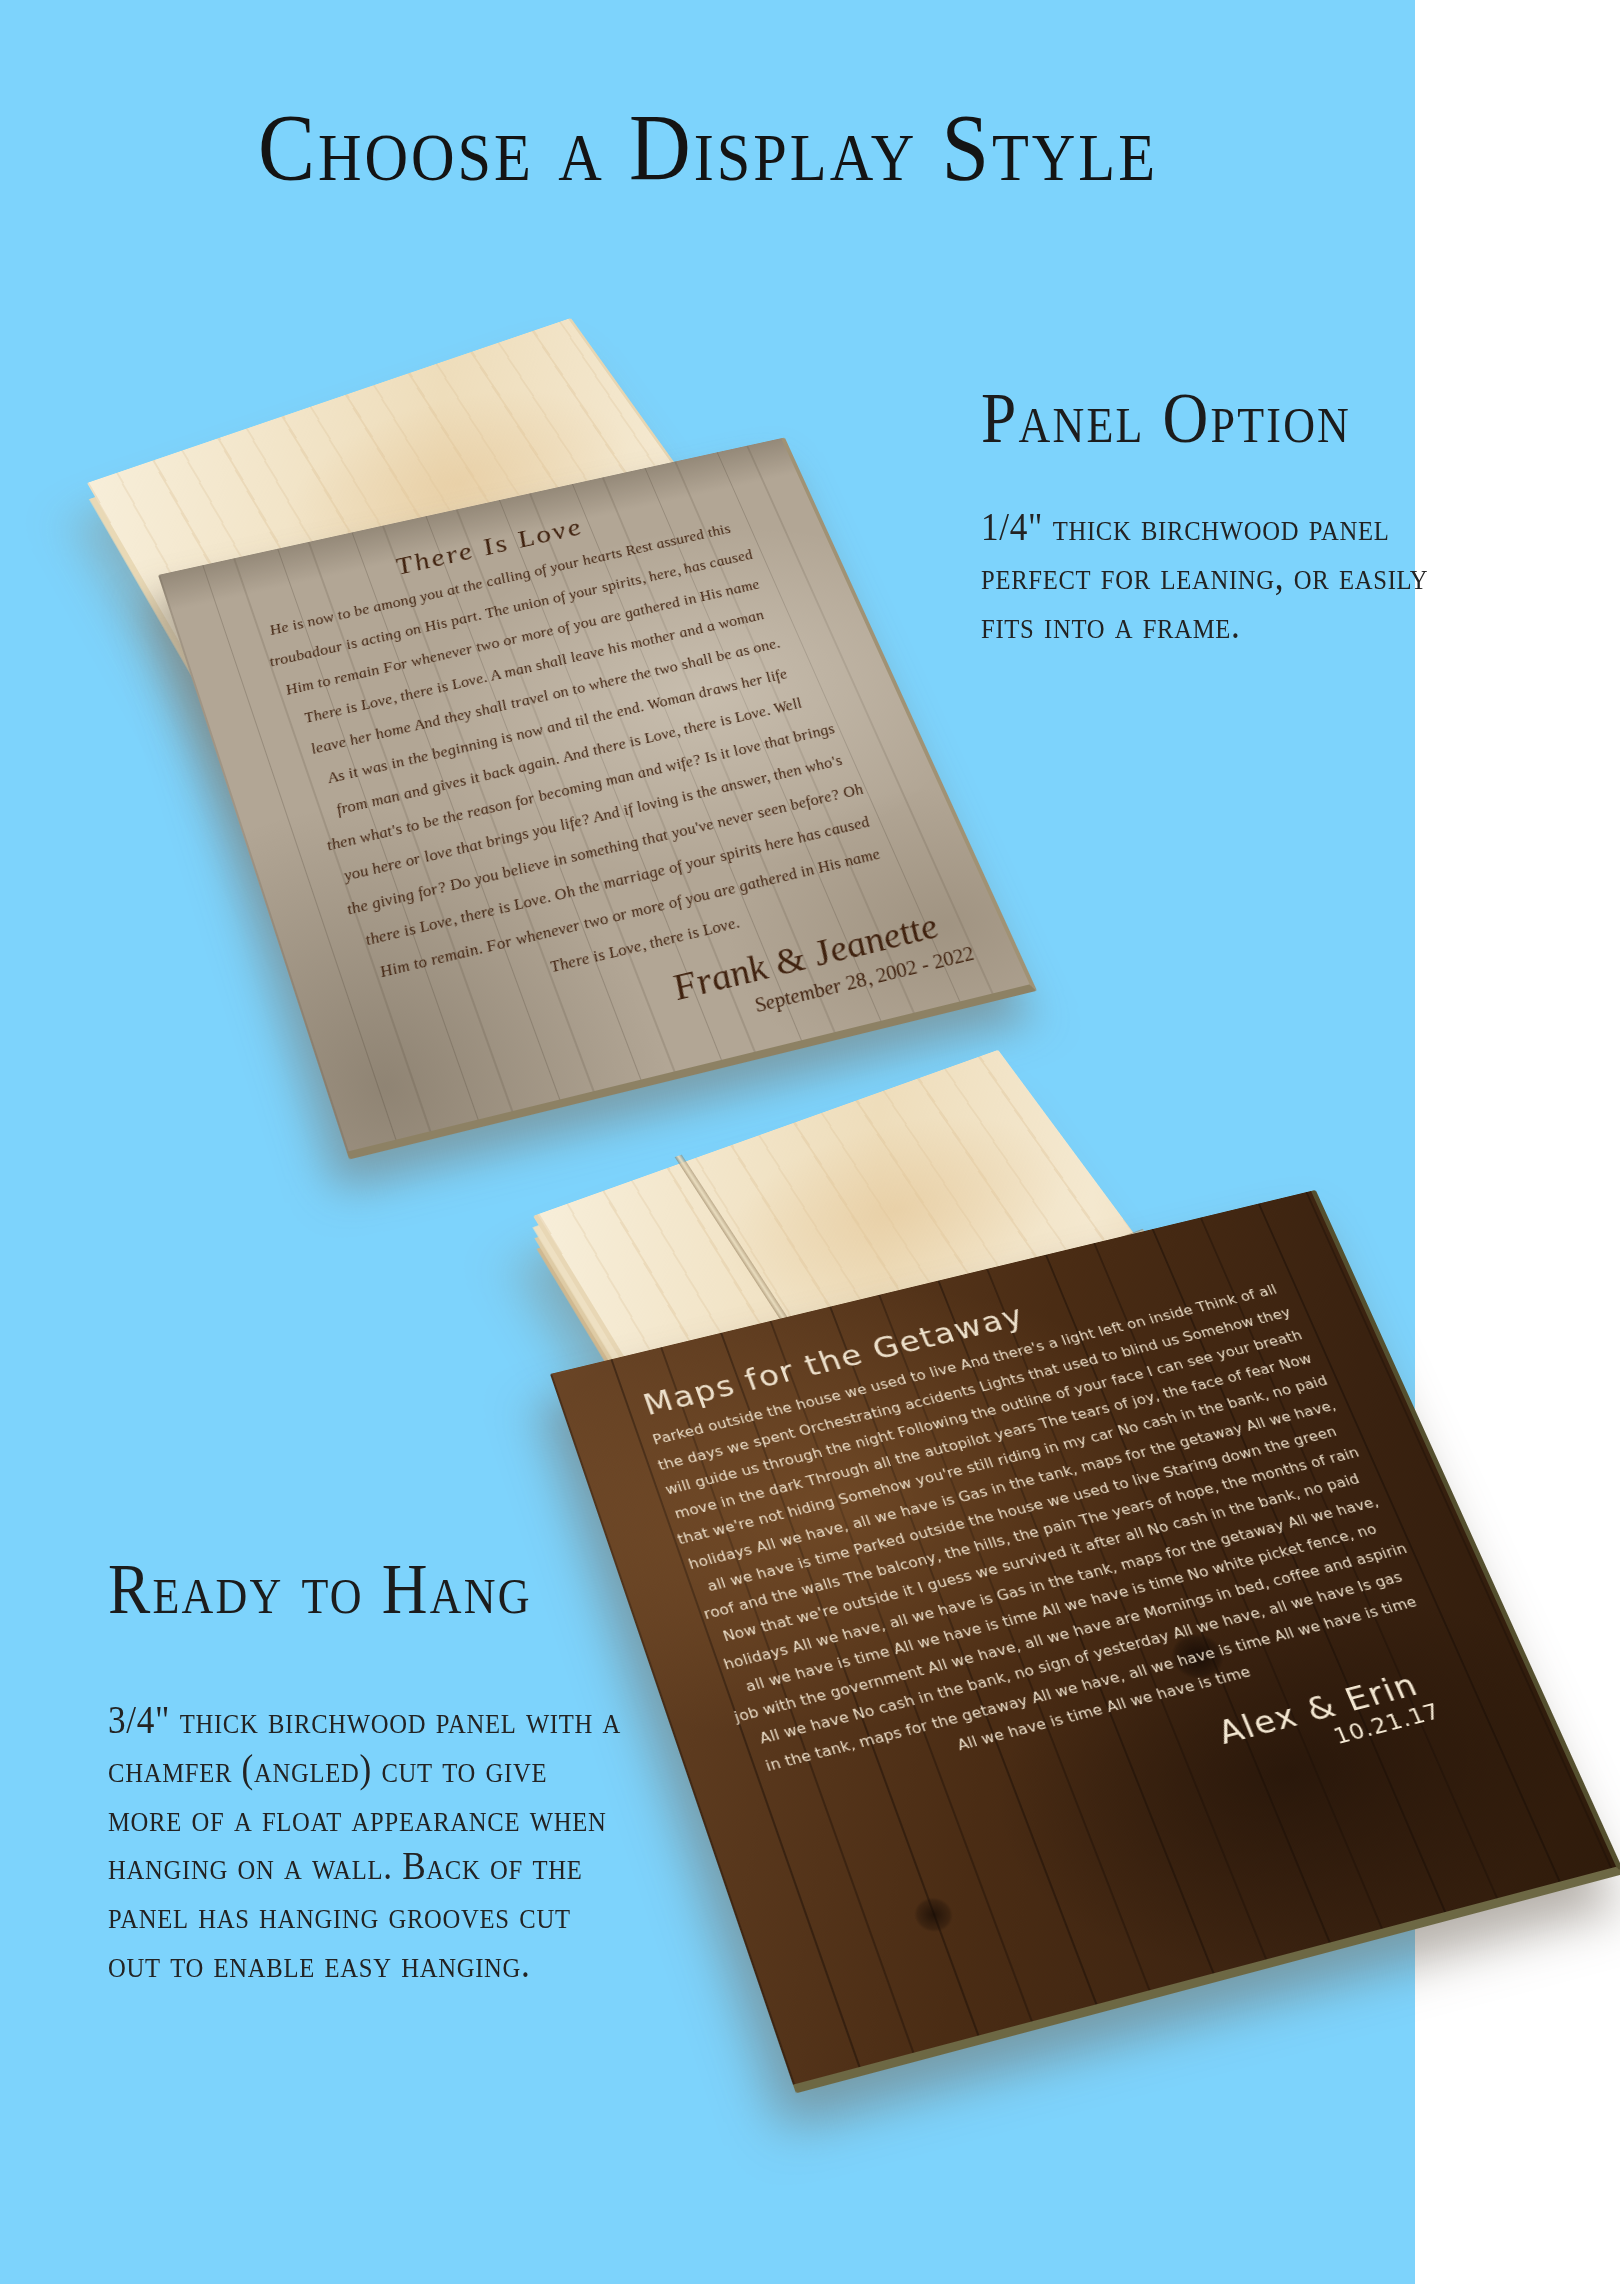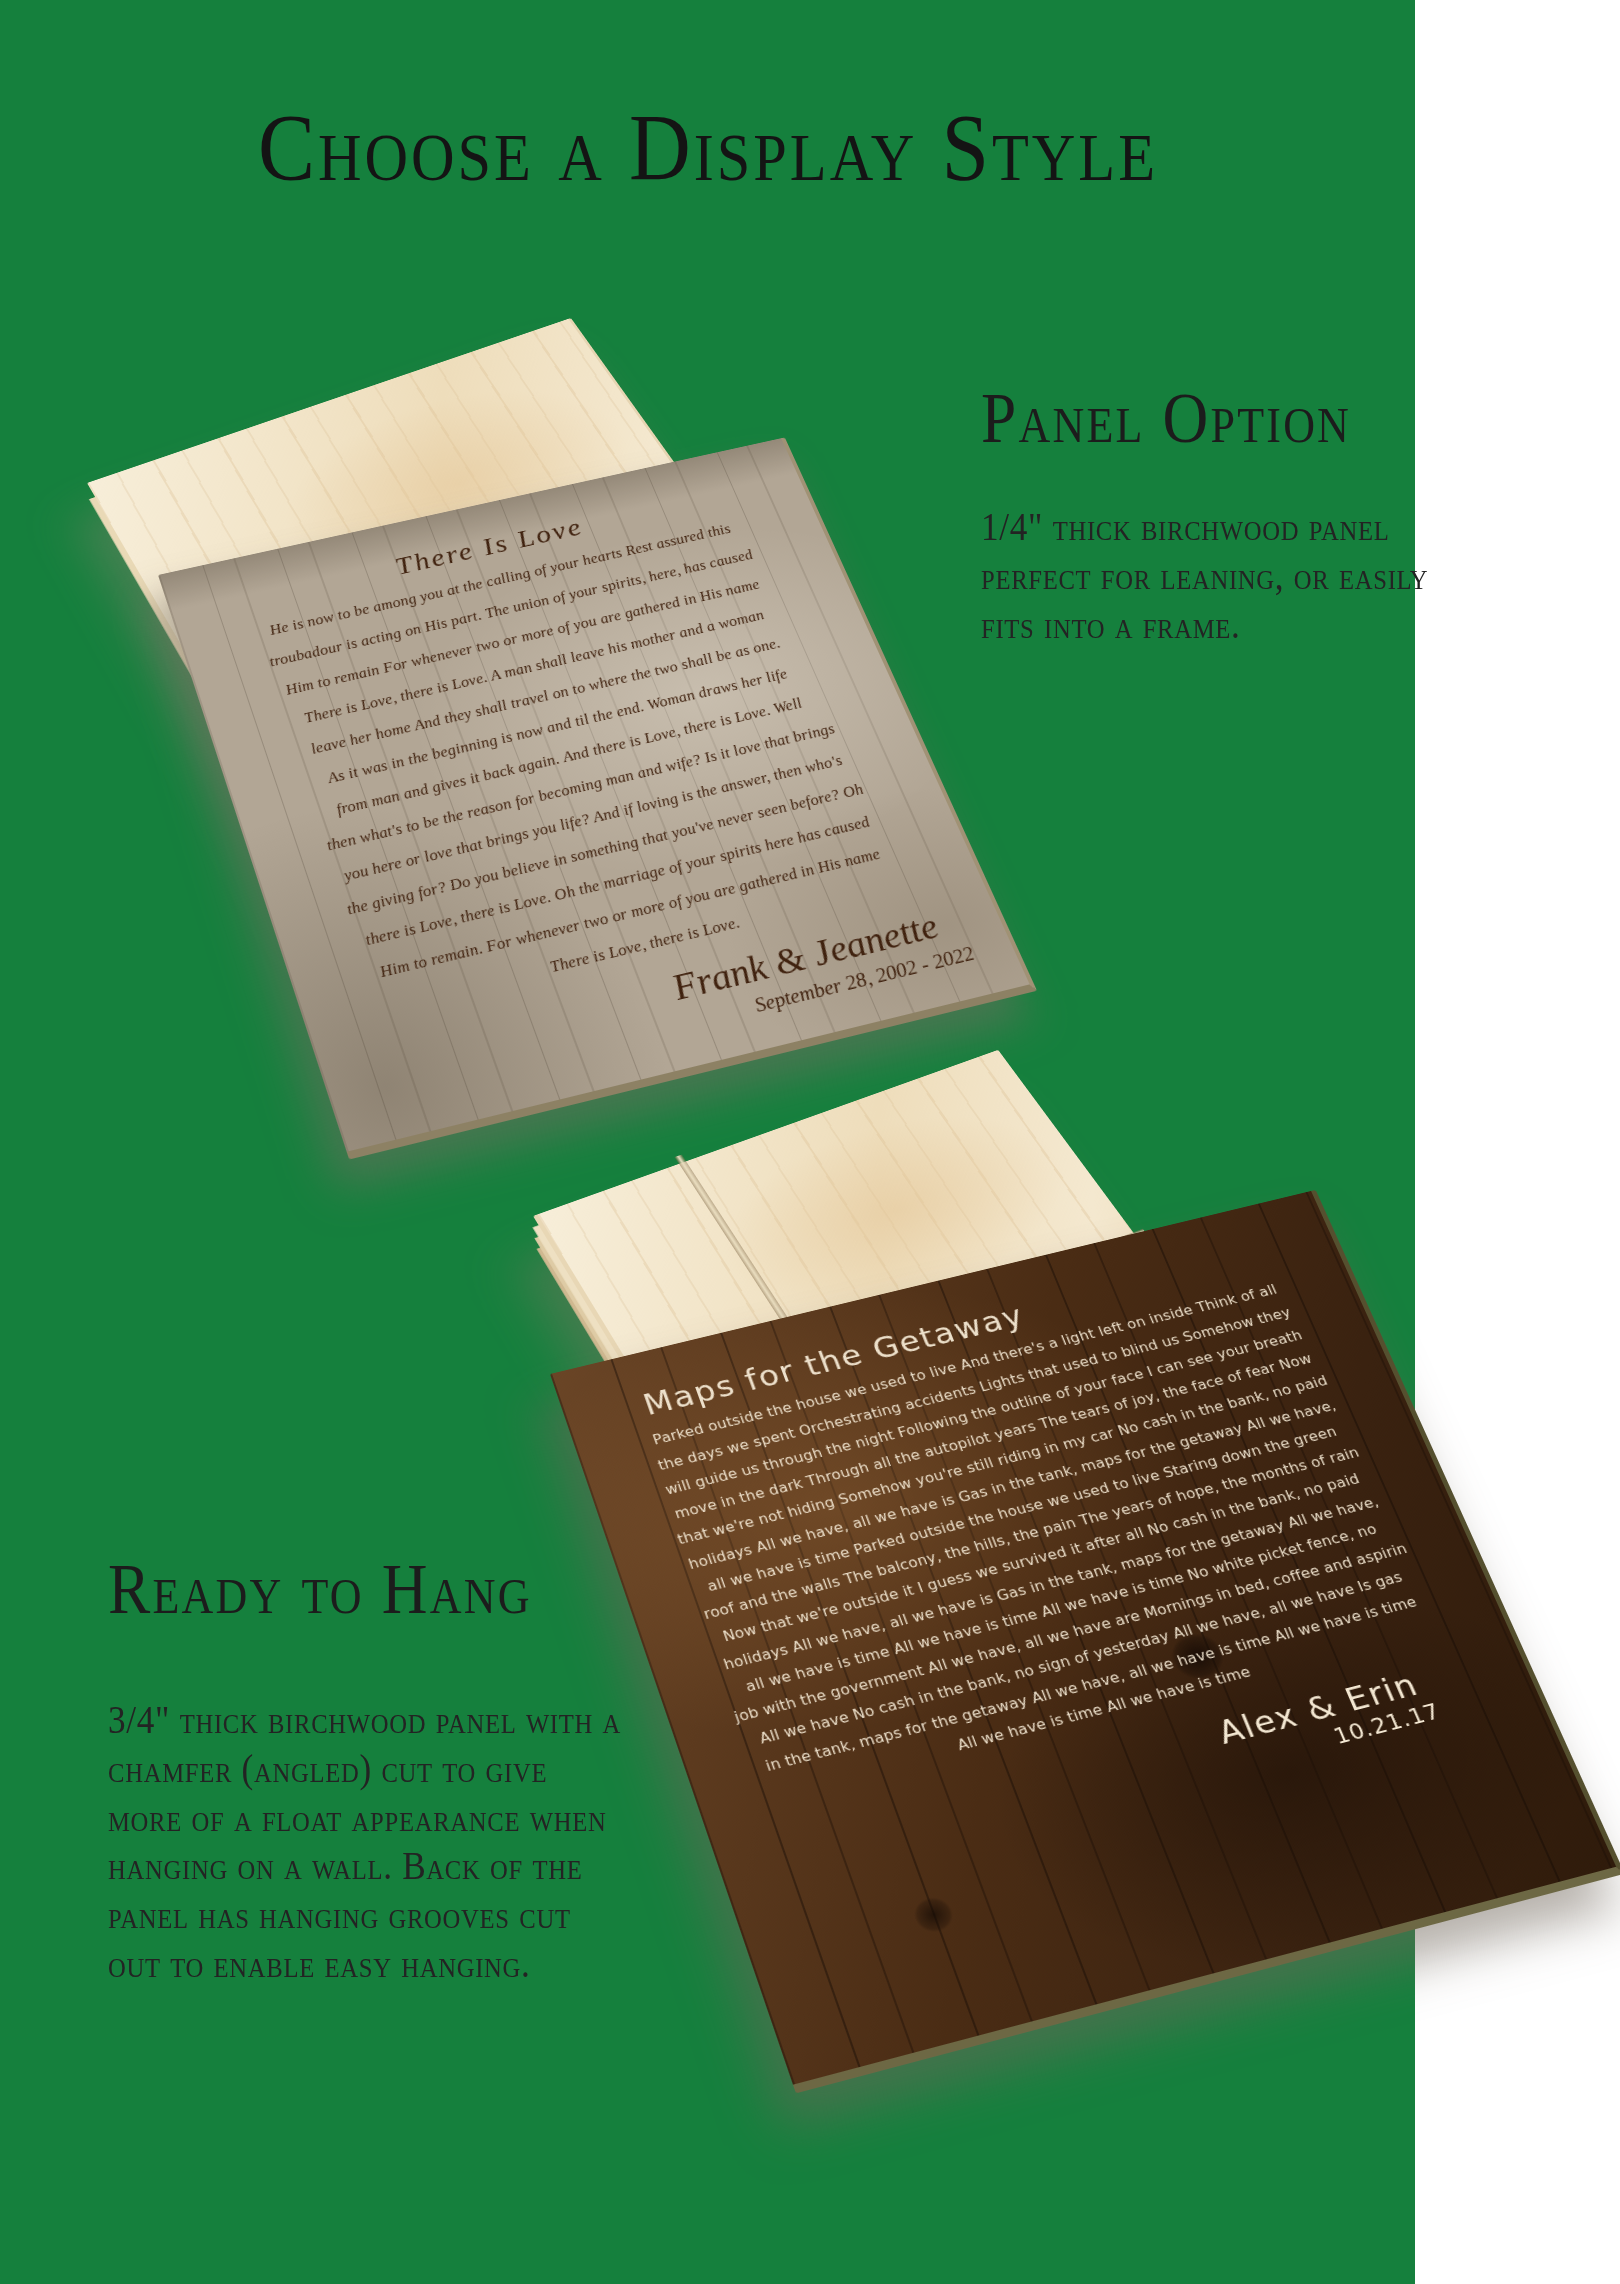--- a/index.html
+++ b/index.html
@@ -1,18 +1,18 @@
 <!DOCTYPE html>
 <html style="font-size:13.3px"><head>
 <meta charset="utf-8">
 <style>
   * { margin:0; padding:0; box-sizing:border-box; }
   html,body { width:1621px; height:2284px; background:#ffffff; overflow:hidden;
               font-family:"Liberation Serif", serif; }
-  .page { position:relative; width:1415px; height:2284px; background:#15803d; }
+  .page { position:relative; width:1415px; height:2284px; background:#7dd3fc; }
 
   
   .main-title {
     position:absolute; left:50%; top:93px;
     transform:translateX(-50%) scaleX(.9); transform-origin:50% 0;
     font-size:95px; font-weight:400; font-variant:small-caps;
     letter-spacing:3.3px; color:#141414; white-space:nowrap;
   }
   .col { position:absolute; transform:scaleX(.88); transform-origin:0 0; color:#1c1c1c; }
   .col h2 { font-size:72px; font-weight:400; font-variant:small-caps; letter-spacing:2.5px; white-space:nowrap; }

